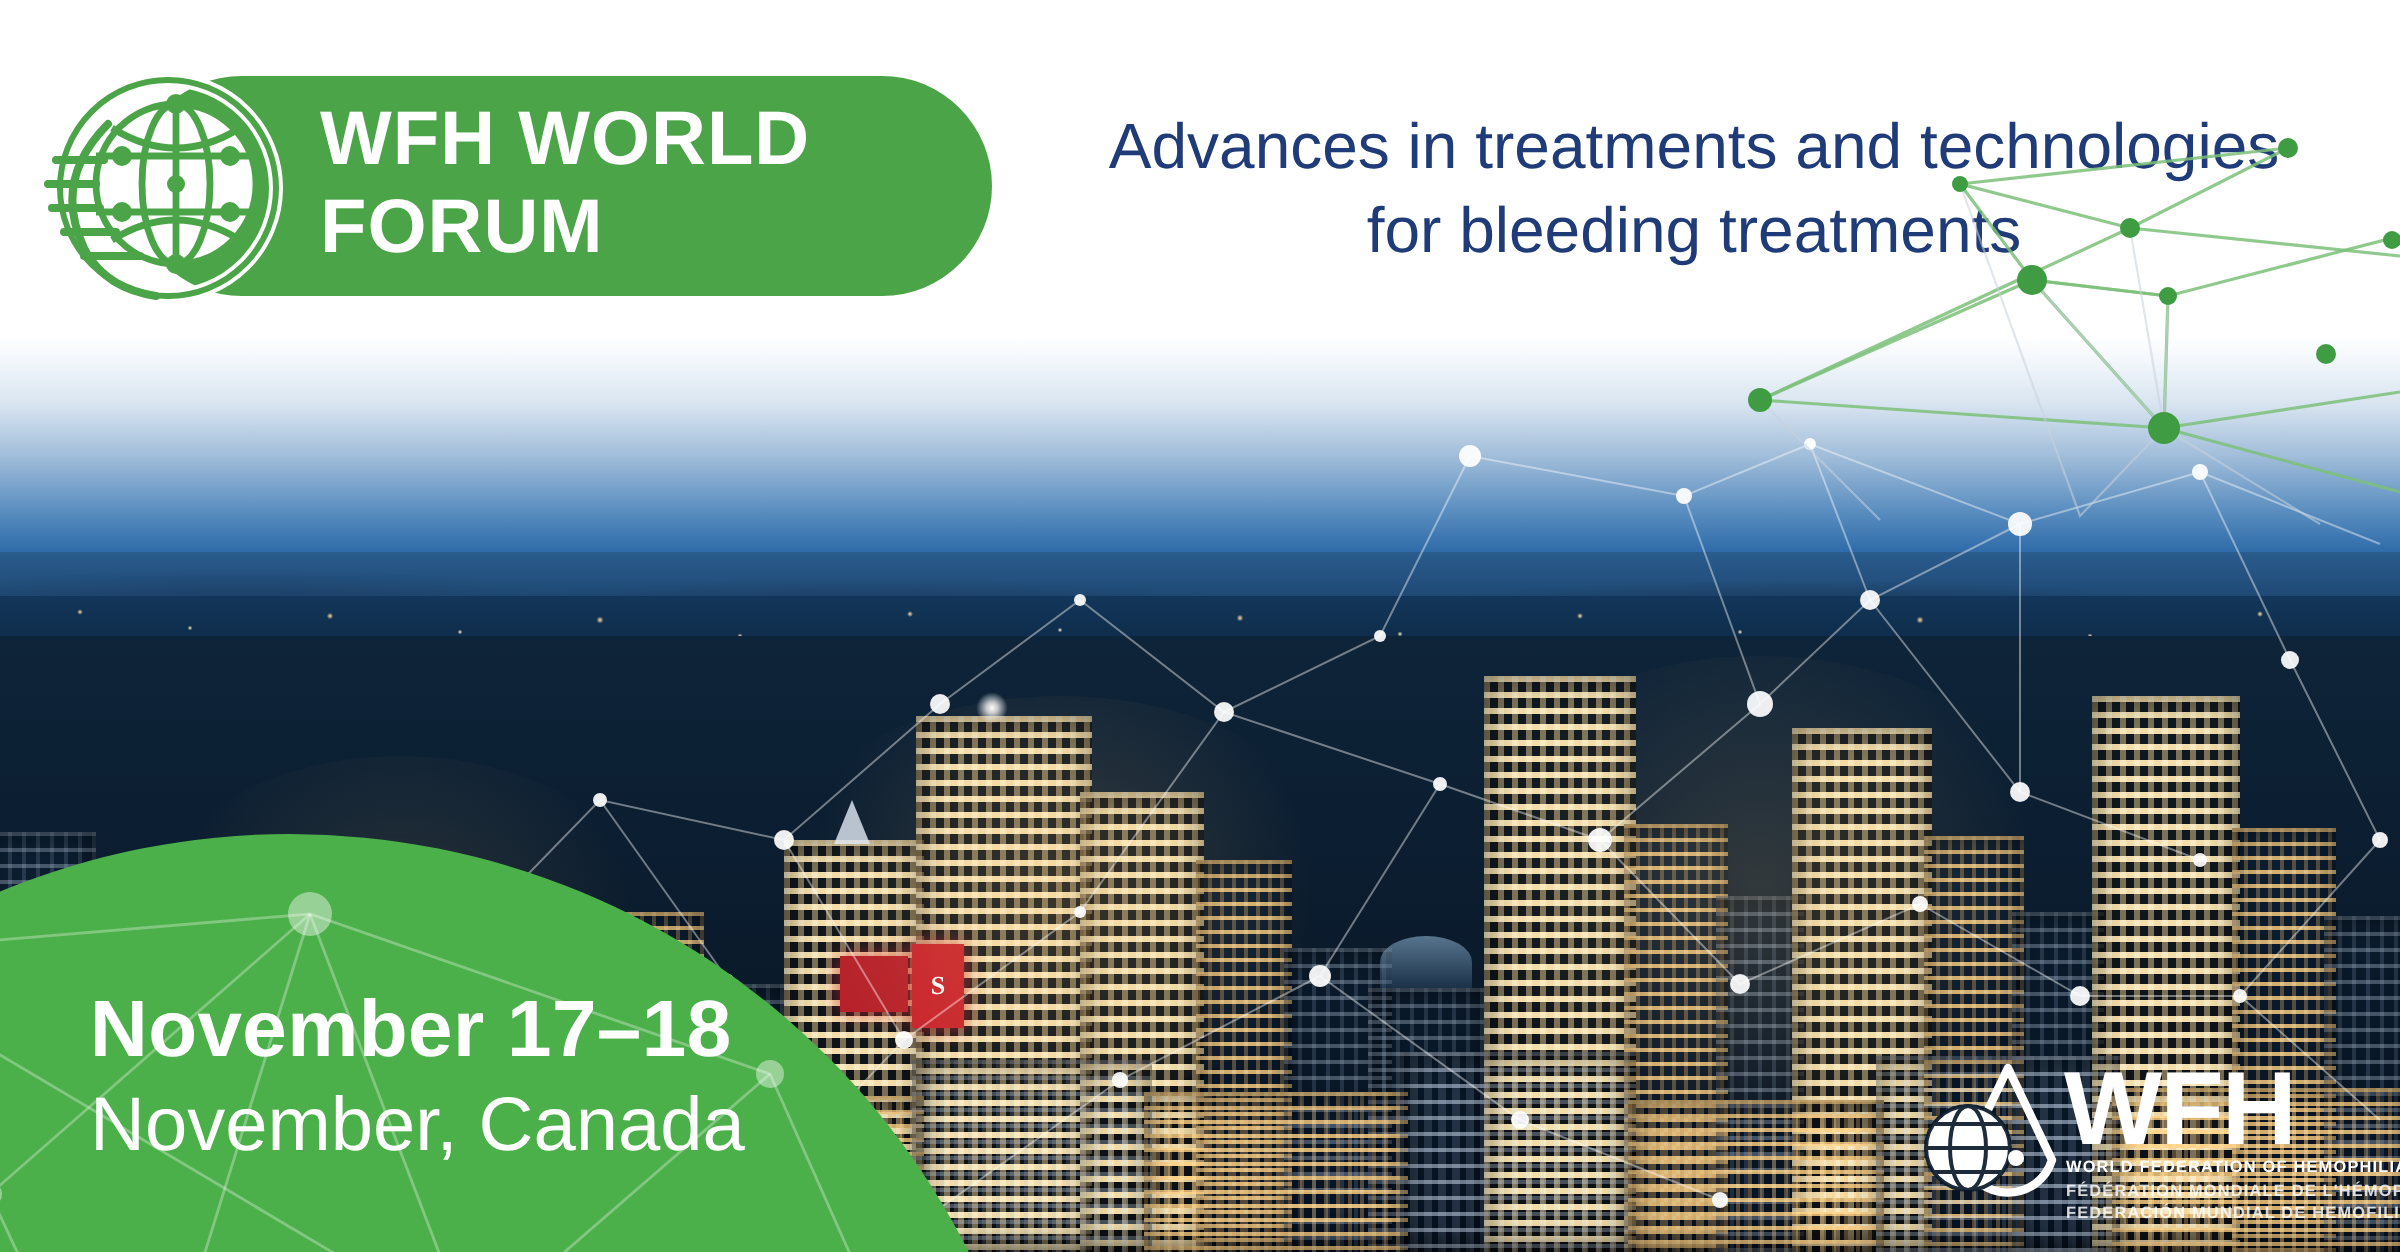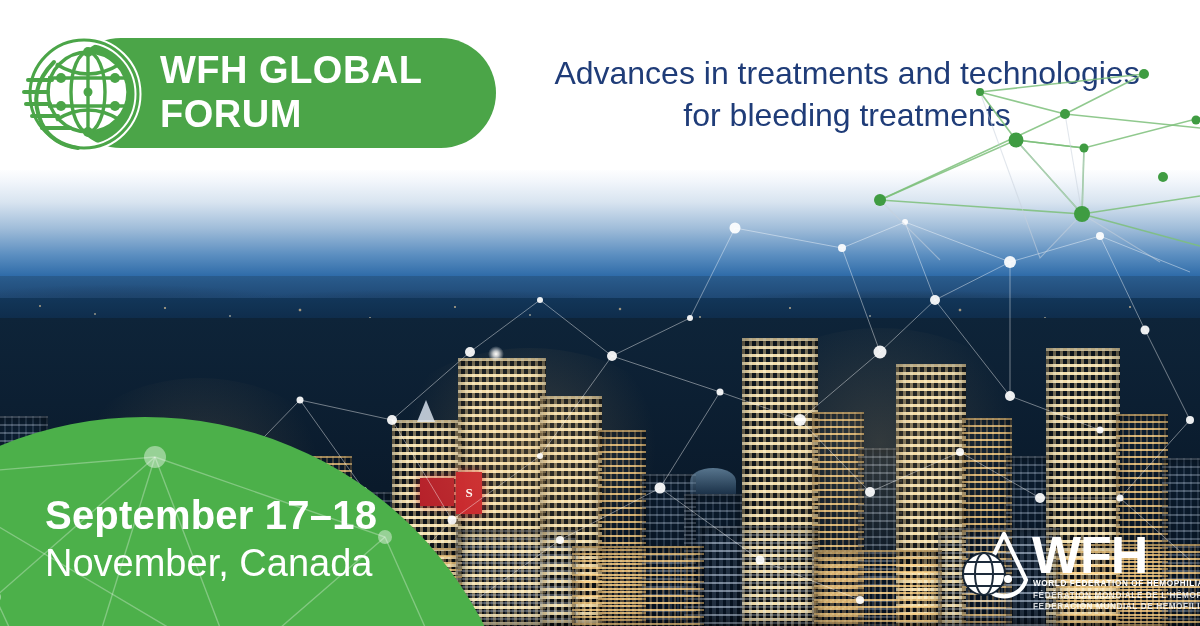--- a/index.html
+++ b/index.html
@@ -465,21 +465,21 @@
       <path d="M36,30 Q8,58 24,92 Q34,112 60,116"></path>
       <path d="M10,48 H34"></path>
       <path d="M6,60 H30"></path>
       <path d="M8,72 H32"></path>
       <path d="M14,84 H40"></path>
       <path d="M24,96 H52"></path>
     </g>
   </svg>
 
   <div class="wordmark">
-    <span class="l1">WFH GLOBAL</span>
+    <span class="l1">WFH WORLD</span>
     <span class="l2">FORUM</span>
   </div>
 
   <div class="subtitle">
     <span class="sl">Advances in treatments and technologies</span>
     <span class="sl">for bleeding treatments</span>
   </div>
 
   <svg class="netsvg" viewBox="0 0 1200 626">
     <g stroke="#7cc07a" stroke-opacity="0.85" stroke-width="1.6" fill="none">
@@ -509,21 +509,21 @@
       <circle cx="1065" cy="114" r="5"></circle>
       <circle cx="1144" cy="74" r="5"></circle>
       <circle cx="980" cy="92" r="4"></circle>
       <circle cx="1082" cy="214" r="8"></circle>
       <circle cx="1163" cy="177" r="5"></circle>
       <circle cx="1196" cy="120" r="4.5"></circle>
     </g>
   </svg>
 
   <div class="datetext">
-    <span class="d1">September 17–18</span>
+    <span class="d1">November 17–18</span>
     <span class="d2">November, Canada</span>
   </div>
 
   <div class="wfhlogo">
     <svg width="72" height="78" viewBox="0 0 72 78" style="position:absolute;left:0;top:2px;">
 
       <path d="M44,4 L66,50 A23,23 0 0 1 22,50 Z" fill="none" stroke="#ffffff" stroke-width="4.2" stroke-linejoin="round"></path>
 
       <circle cx="24" cy="44" r="21" fill="#ffffff"></circle>
       <g stroke="#0a1a2b" stroke-width="2" fill="none" opacity="0.92">

